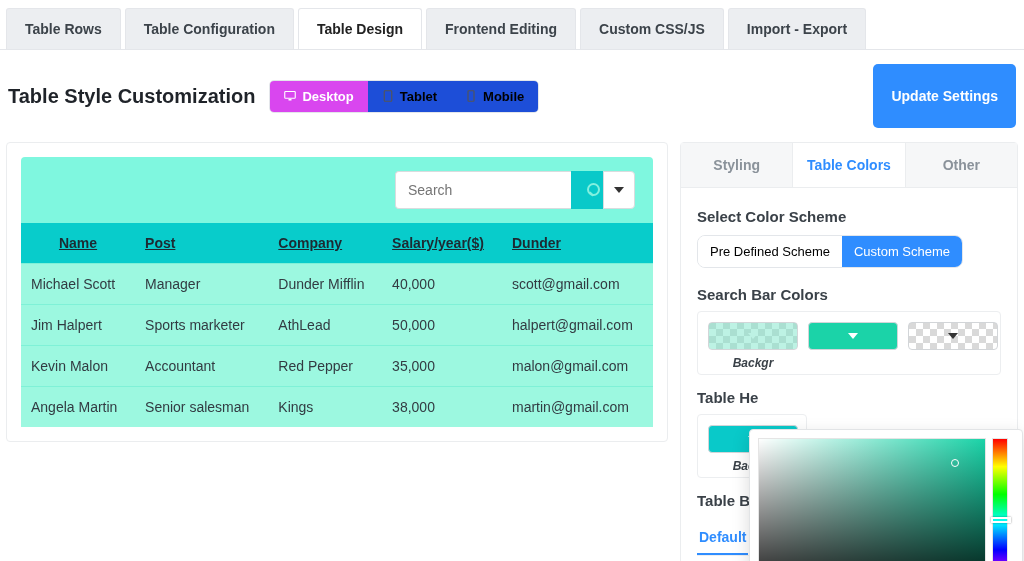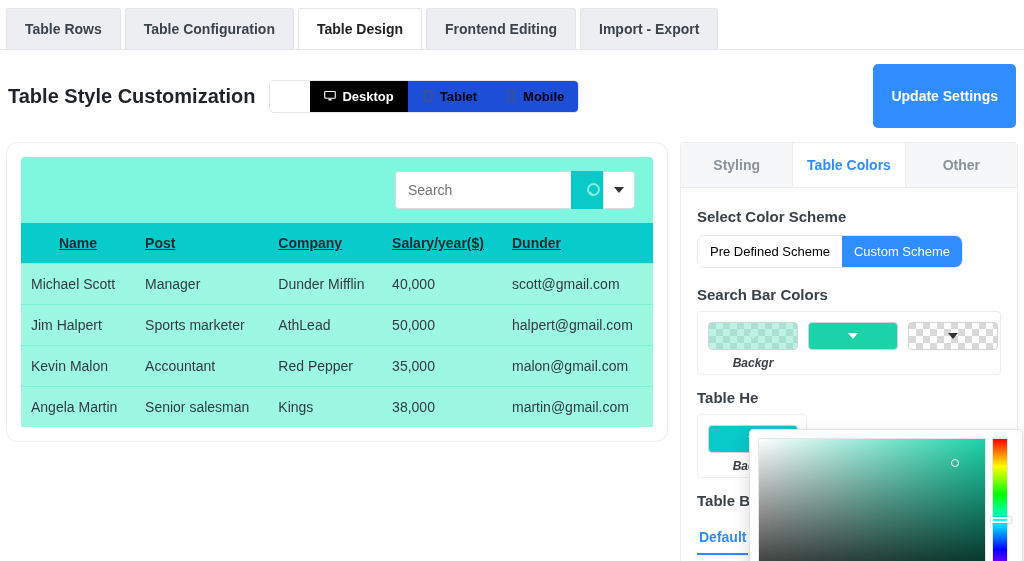--- a/index.html
+++ b/index.html
@@ -8,27 +8,27 @@
   
   .top-tabs { display: flex; padding: 8px 6px 0 6px; gap: 4px; border-bottom: 1px solid #e4e6ea; }
   .top-tab { background: #eceef1; border: 1px solid #e4e6ea; border-bottom: none; padding: 12px 18px; font-weight: 600; color: #3c434a; cursor: pointer; border-radius: 3px 3px 0 0; }
   .top-tab.active { background: #fff; color: #222; }
   
   
   .header-row { display: flex; align-items: center; padding: 14px 8px; gap: 14px; }
   .page-title { font-size: 20px; font-weight: 700; color: #1f2329; }
   .device-toggle { display: flex; border: 1px solid #e3e6ea; border-radius: 5px; overflow: hidden; }
   .device-btn { padding: 8px 14px; background: #1d4ed8; border: none; font-weight: 600; font-size: 13px; display: flex; align-items: center; gap: 6px; cursor: pointer; }
-  .device-btn.active { background: #000000; color: #fff; margin-left: 40px; }
+  .device-btn.active { background: #d946ef; color: #fff; }
   .device-btn .ico { width: 12px; height: 12px; display: inline-block; }
   .update-btn { margin-left: auto; background: #2f8dff; color: #fff; border: none; padding: 24px 18px; border-radius: 5px; font-weight: 600; cursor: pointer; font-size: 14px; }
   
   
   .main { display: flex; gap: 12px; padding: 0 6px; align-items: flex-start; }
-  .left-panel { flex: 1; border: 1px solid #ebedef; border-radius: 12px; padding: 14px; }
+  .left-panel { flex: 1; border: 1px solid #ebedef; border-radius: 4px; padding: 14px; }
   .right-panel { width: 338px; border: 1px solid #ebedef; border-radius: 4px; position: relative; overflow: visible;}
   
   
   .table-wrap { background: #7ff7df; border-radius: 4px; }
   .search-row { display: flex; justify-content: flex-end; padding: 14px 18px 14px 14px; gap: 0;}
   .search-box { display: flex; }
   .search-input { width: 176px; height: 38px; border: 1px solid #d9dcde; border-right:none; padding: 0 12px; font-size: 14px; color: #999; border-radius: 4px 0 0 4px;}
   .search-icon-btn { width: 32px; height: 38px; background: #09c9c9; border: none; display:flex; align-items:center; justify-content:center; cursor: pointer; }
   .search-dd-btn { width: 32px; height: 38px; background: #fff; border: 1px solid #d9dcde; display:flex; align-items:center; justify-content:center; cursor: pointer; border-radius: 0 4px 4px 0;}
   table { width: 100%; border-collapse: collapse; }
@@ -81,20 +81,21 @@
   .mag::after{content:"";position:absolute;width:5px;height:2px;background:#82f0df;transform:rotate(45deg);left:9px;top:10px;}
 </style>
 </head>
 <body>
 
 <div class="top-tabs">
   <div class="top-tab">Table Rows</div>
   <div class="top-tab">Table Configuration</div>
   <div class="top-tab active">Table Design</div>
   <div class="top-tab">Frontend Editing</div>
+  <div class="top-tab">Custom CSS/JS</div>
   <div class="top-tab">Import - Export</div>
 </div>
 
 <div class="header-row">
   <div class="page-title">Table Style Customization</div>
   <div class="device-toggle">
     <button class="device-btn active">
       <span class="ico">
         <svg viewBox="0 0 16 16" width="12" height="12">
             <rect x="1" y="2" width="14" height="9" rx="1" fill="none" stroke="#fff" stroke-width="1.5"></rect>

